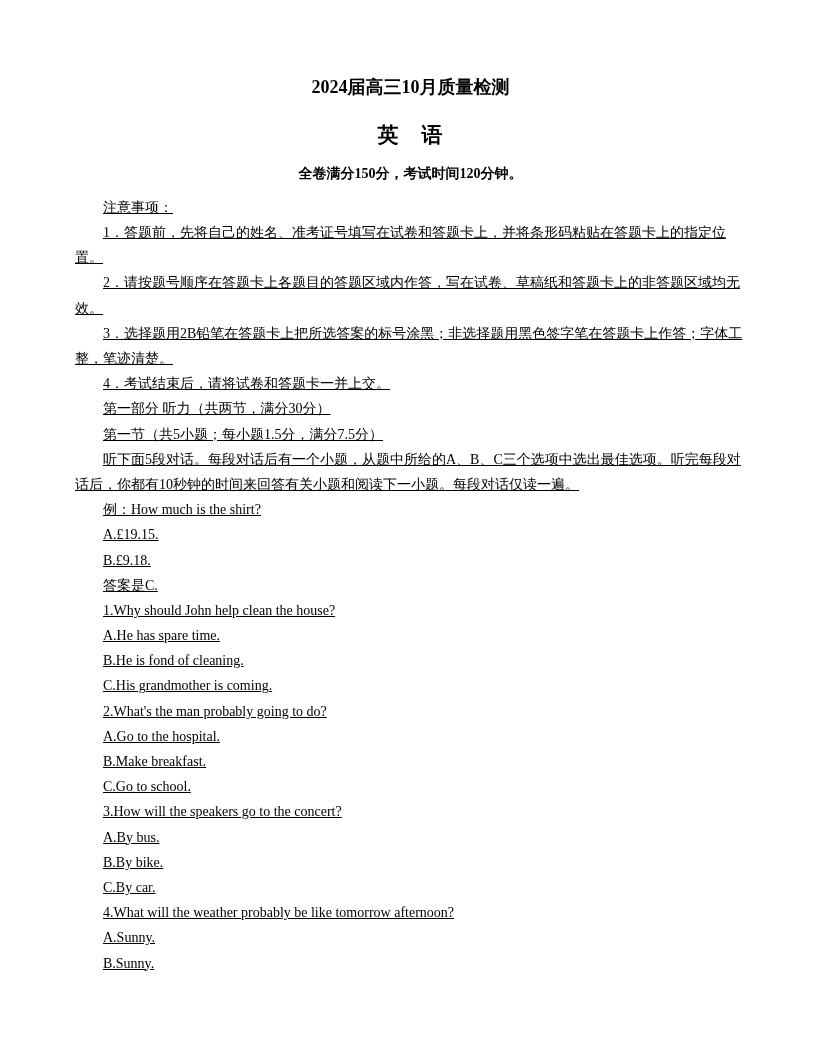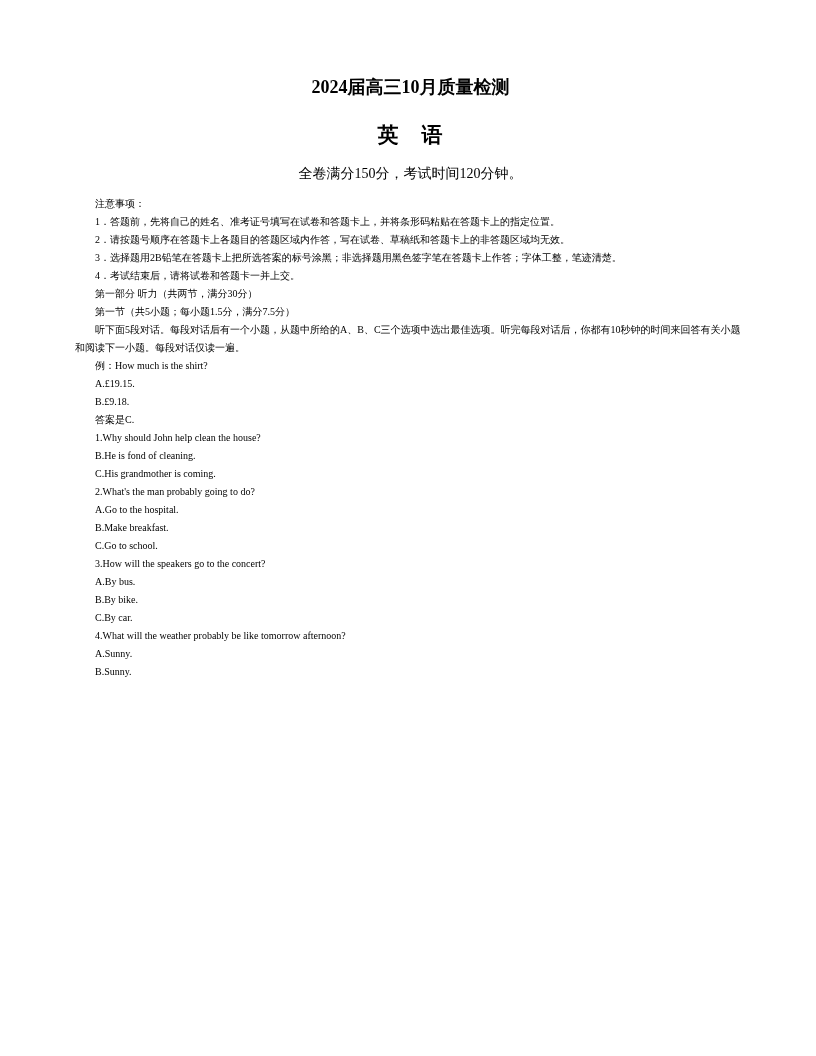--- a/index.html
+++ b/index.html
@@ -32,26 +32,28 @@
     font-size: 21px;
     margin: 23px 0 0 0;
     line-height: 1.3;
     letter-spacing: 1px;
   }
   .doc-meta {
     text-align: center;
     font-size: 14px;
     margin: 11px 0 9px 0;
     line-height: 1.8;
+    font-weight: bold;
   }
   .para {
     margin: 0;
     text-indent: 2em;
     line-height: 1.8;
-    font-size: 10px;
+    font-size: 14px;
+    text-decoration: underline;
   }
 </style>
 </head>
 <body>
 
 <div class="page">
 
   <h1 class="doc-title">2024届高三10月质量检测</h1>
   <h2 class="doc-subject">英　语</h2>
   <p class="doc-meta">全卷满分150分，考试时间120分钟。</p>
@@ -65,20 +67,21 @@
   <p class="para">第一部分 听力（共两节，满分30分）</p>
   <p class="para">第一节（共5小题；每小题1.5分，满分7.5分）</p>
   <p class="para">听下面5段对话。每段对话后有一个小题，从题中所给的A、B、C三个选项中选出最佳选项。听完每段对话后，你都有10秒钟的时间来回答有关小题和阅读下一小题。每段对话仅读一遍。</p>
 
   <p class="para">例：How much is the shirt?</p>
   <p class="para">A.£19.15.</p>
   <p class="para">B.£9.18.</p>
   <p class="para">答案是C.</p>
 
   <p class="para">1.Why should John help clean the house?</p>
+  <p class="para">A.He has spare time.</p>
   <p class="para">B.He is fond of cleaning.</p>
   <p class="para">C.His grandmother is coming.</p>
 
   <p class="para">2.What's the man probably going to do?</p>
   <p class="para">A.Go to the hospital.</p>
   <p class="para">B.Make breakfast.</p>
   <p class="para">C.Go to school.</p>
 
   <p class="para">3.How will the speakers go to the concert?</p>
   <p class="para">A.By bus.</p>

